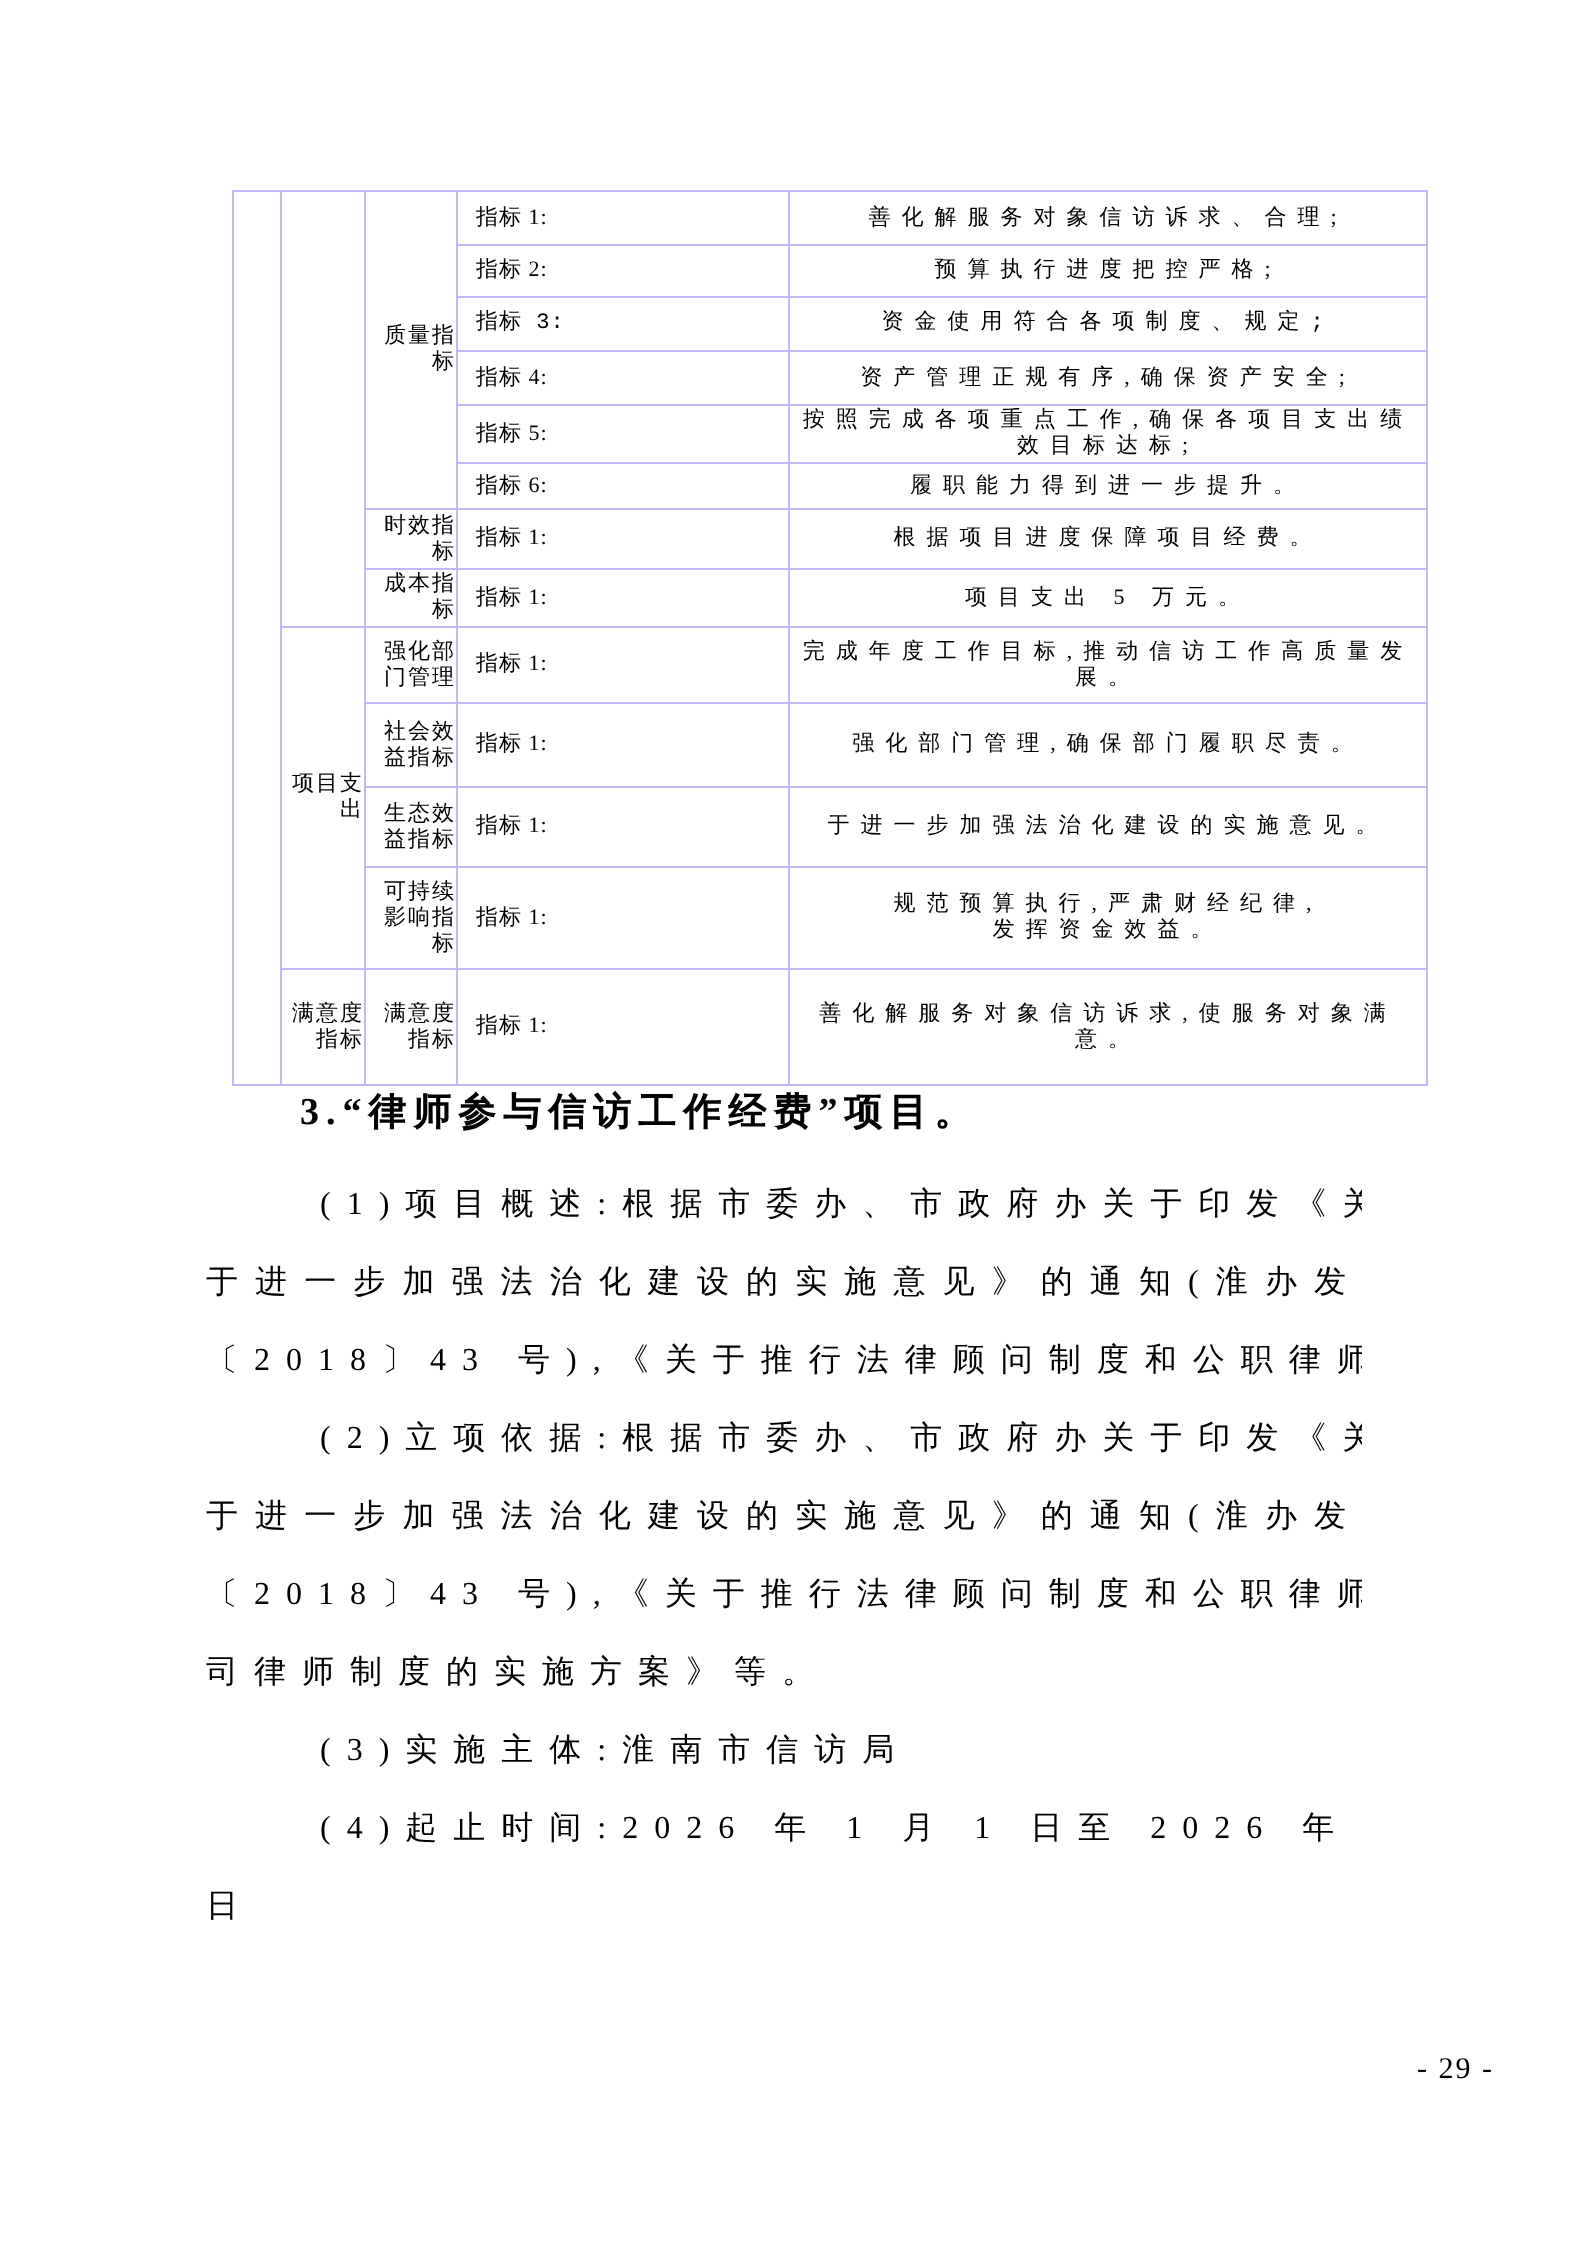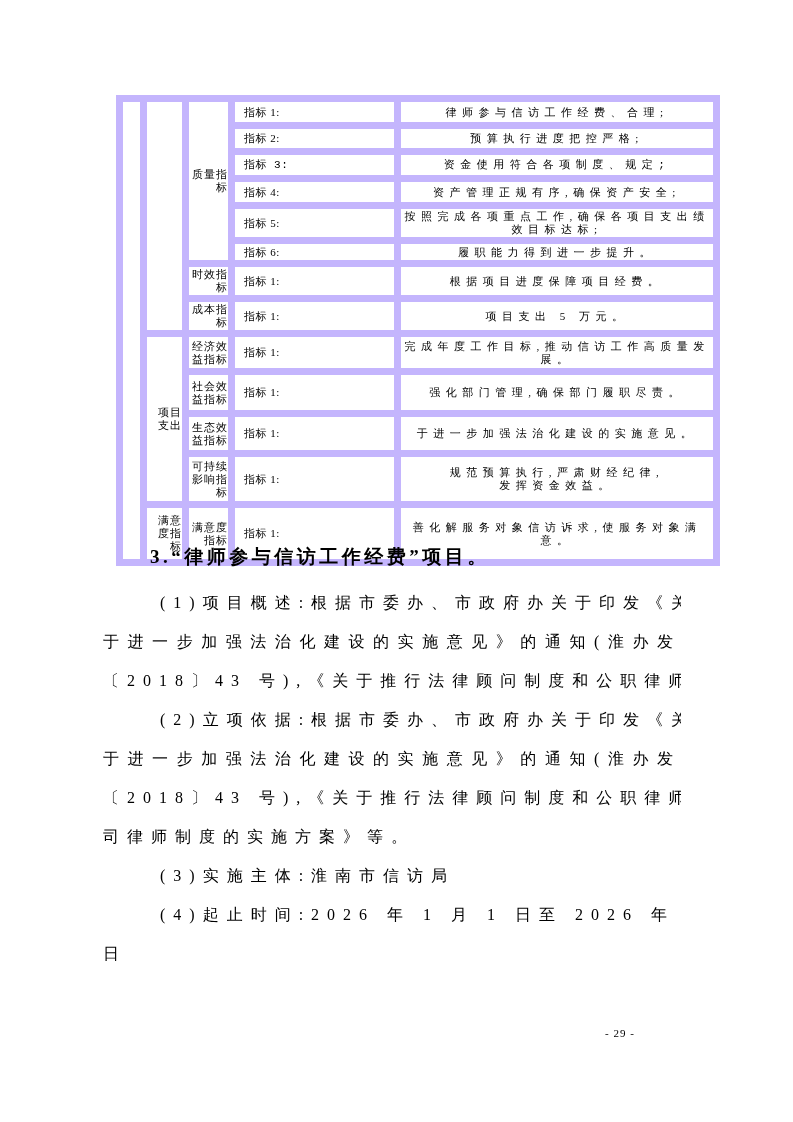--- a/index.html
+++ b/index.html
@@ -11,21 +11,21 @@
     color: #000;
     overflow: hidden;
   }
   
   .perf-table {
     position: absolute; left: 116px; top: 95px;
     width: 597px;
     border-collapse: collapse; table-layout: fixed;
   }
   .perf-table td {
-    border: 7px solid #c4b5fd;
+    border: 1px solid #c4b5fd;
     font-size: 11px; line-height: 13px;
     vertical-align: middle;
     overflow: hidden;
   }
   .cell-side { }
   .cell-group, .cell-cat {
     text-align: right;
     padding: 1px 0;
     letter-spacing: 1px;
   }
@@ -60,43 +60,43 @@
     font-size: 16px; line-height: 39px; height: 39px;
     letter-spacing: 8px;
     text-align: justify; text-align-last: justify;
     overflow: hidden;
     white-space: nowrap;
   }
   .pline.first { padding-left: 57px; }
   .pline.last  { text-align-last: left; }
   
   .page-number {
-    position: absolute; left: 605px; top: 1027px; width: 110px;
-    text-align: left;
-    font-size: 11px; letter-spacing: 1px;
+    position: absolute; left: 637px; top: 1027px; width: 110px;
+    text-align: right;
+    font-size: 15px; letter-spacing: 1px;
   }
 </style>
 </head>
 <body>
 
 <table class="perf-table">
   <colgroup>
     <col style="width:24px">
     <col style="width:42px">
     <col style="width:46px">
     <col style="width:166px">
     <col style="width:319px">
   </colgroup>
   <tbody>
     <tr class="r1">
       <td class="cell-side" rowspan="13"></td>
       <td class="cell-group" rowspan="8"></td>
       <td class="cell-cat" rowspan="6">质量指标</td>
       <td class="cell-label">指标 1:</td>
-      <td class="cell-value">律师参与信访工作经费、合理;</td>
+      <td class="cell-value">善化解服务对象信访诉求、合理;</td>
     </tr>
     <tr class="r2">
       <td class="cell-label">指标 2:</td>
       <td class="cell-value">预算执行进度把控严格;</td>
     </tr>
     <tr class="r3">
       <td class="cell-label">指标 3:</td>
       <td class="cell-value">资金使用符合各项制度、规定;</td>
     </tr>
     <tr class="r4">
@@ -116,21 +116,21 @@
       <td class="cell-label">指标 1:</td>
       <td class="cell-value">根据项目进度保障项目经费。</td>
     </tr>
     <tr class="r8">
       <td class="cell-cat">成本指标</td>
       <td class="cell-label">指标 1:</td>
       <td class="cell-value">项目支出 5 万元。</td>
     </tr>
     <tr class="r9">
       <td class="cell-group" rowspan="4">项目支出</td>
-      <td class="cell-cat">经济效益指标</td>
+      <td class="cell-cat">强化部门管理</td>
       <td class="cell-label">指标 1:</td>
       <td class="cell-value">完成年度工作目标,推动信访工作高质量发展。</td>
     </tr>
     <tr class="r10">
       <td class="cell-cat">社会效益指标</td>
       <td class="cell-label">指标 1:</td>
       <td class="cell-value">强化部门管理,确保部门履职尽责。</td>
     </tr>
     <tr class="r11">
       <td class="cell-cat">生态效益指标</td>

